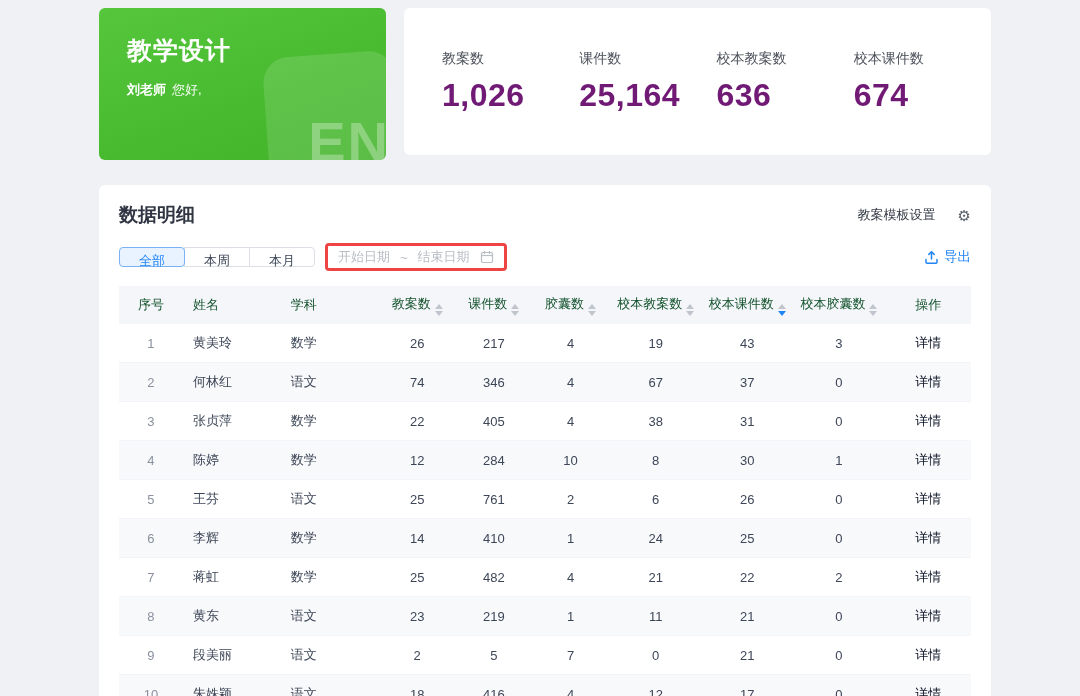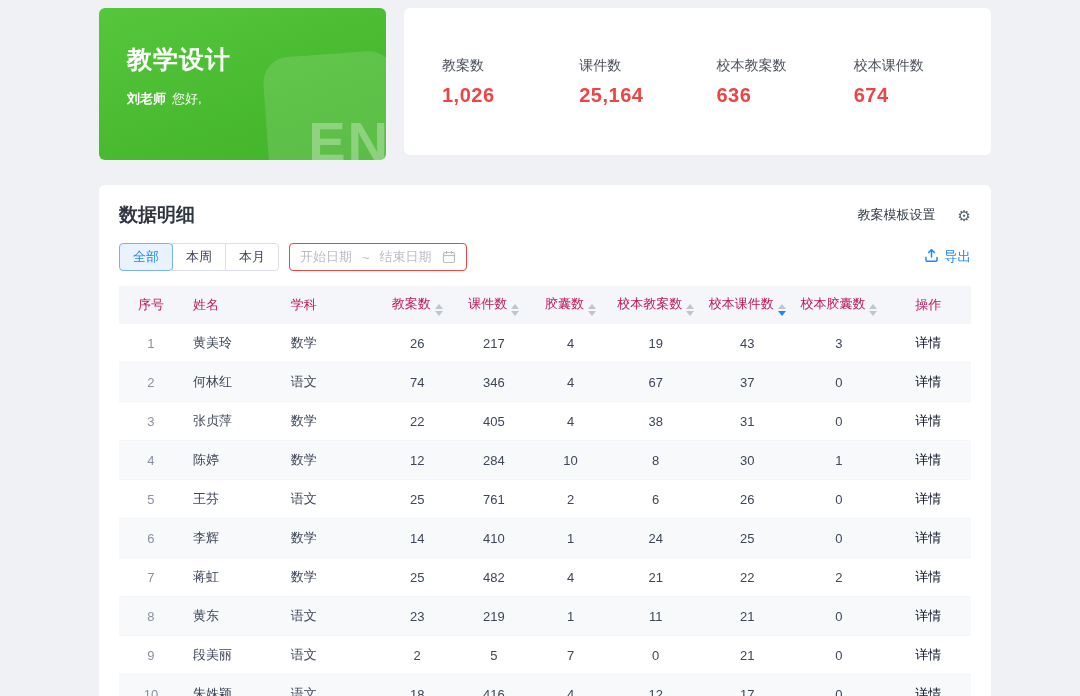--- a/index.html
+++ b/index.html
@@ -13,78 +13,78 @@
 
   
   .top-row{display:flex;gap:18px;margin-bottom:25px;align-items:flex-start;}
 
   .hero{
     position:relative;width:287px;height:152px;box-sizing:border-box;
     border-radius:6px;overflow:hidden;
     background:linear-gradient(160deg,#56c73c 0%,#48ba2f 60%,#43b42b 100%);
     color:#fff;padding:20px 22px 0 28px;
   }
-  .hero-title{font-size:25px;font-weight:bold;letter-spacing:1px;margin:15px 0 14px;}
+  .hero-title{font-size:25px;font-weight:bold;letter-spacing:1px;margin:6px 0 14px;}
   .hero-greet{font-size:13px;margin-bottom:6px;}
   .hero-greet b{font-weight:bold;margin-right:6px;}
   .hero-greet span{opacity:.95;}
   .hero-desc{font-size:12.5px;line-height:1.65;width:262px;opacity:.97;}
   .hero-updated{font-size:11.5px;margin-top:9px;opacity:.9;}
   .wm{position:absolute;right:-18px;bottom:-40px;width:160px;height:150px;pointer-events:none;}
   .wm-box{position:absolute;right:6px;bottom:18px;width:132px;height:128px;border-radius:26px;
     background:rgba(255,255,255,.13);transform:rotate(-4deg);}
   .wm-text{position:absolute;right:14px;bottom:26px;font-size:56px;font-weight:bold;
     color:rgba(255,255,255,.30);letter-spacing:2px;text-align:right;}
 
   .stats{
     flex:1;height:147px;background:#fff;border-radius:6px;
     display:flex;align-items:center;padding-left:38px;box-sizing:border-box;
   }
   .stat{flex:1;}
   .stat-label{font-size:14px;color:#4a4f59;margin-bottom:9px;}
-  .stat-value{font-size:20px;font-weight:bold;color:#ef4444;letter-spacing:.5px;}
+  .stat-value{font-size:32px;font-weight:bold;color:#701a75;letter-spacing:.5px;}
 
   
   .panel{background:#fff;border-radius:6px;padding:17px 20px 20px;min-height:540px;box-sizing:border-box;}
   .panel-head{display:flex;justify-content:space-between;align-items:center;margin-bottom:15px;}
   .panel-title{font-size:19px;font-weight:bold;color:#2f3542;}
   .template-settings{display:flex;align-items:center;gap:22px;font-size:13px;color:#333a45;cursor:pointer;}
   .gear{font-size:15px;color:#57606a;line-height:1;}
 
   .filter-row{display:flex;align-items:center;margin-bottom:15px;}
   .seg-group{display:inline-flex;}
   .seg{
-    height:28px;padding:0 13px;font-size:13px;color:#3d4657;background:#fff;
+    height:20px;padding:0 19px;font-size:13px;color:#3d4657;background:#fff;
     border:1px solid #dcdfe6;margin-left:-1px;cursor:pointer;line-height:26px;
     font-family:inherit;box-sizing:border-box;
   }
   .seg:first-child{border-radius:4px 0 0 4px;margin-left:0;}
   .seg:last-child{border-radius:0 4px 4px 0;}
   .seg.active{color:#2285f6;background:#e9f3ff;border-color:#7ab1f5;position:relative;z-index:1;border-radius:4px;}
   .date-range{
     display:flex;align-items:center;gap:10px;height:28px;box-sizing:border-box;
-    border:1px solid #ef4444;border-radius:4px;padding:0 10px;margin-left:10px;
+    border:3px solid #ef4444;border-radius:4px;padding:0 10px;margin-left:10px;
     font-size:13px;color:#b9bdc4;background:#fff;
   }
   .spacer{flex:1;}
   .search-box{
     display:flex;align-items:center;height:30px;box-sizing:border-box;width:183px;
     border:1px solid #dfe2e8;border-radius:4px;padding:0 9px;background:#fff;margin-right:18px;
   }
   .search-box input{
     flex:1;border:none;outline:none;font-size:13px;color:#333;min-width:0;
     font-family:inherit;background:transparent;
   }
   .search-box input::placeholder{color:#b9bdc4;}
-  .export-btn{display:flex;gap:5px;font-size:13.5px;color:#2285f6;cursor:pointer;background:none;border:none;font-family:inherit;padding:0;}
+  .export-btn{display:flex;align-items:center;gap:5px;font-size:13.5px;color:#2285f6;cursor:pointer;background:none;border:none;font-family:inherit;padding:0;}
 
   
   table{width:100%;border-collapse:collapse;table-layout:fixed;}
   th{
-    background:#f4f6fa;height:38px;font-size:13px;font-weight:500;color:#be185d;
+    background:#f4f6fa;height:38px;font-size:13px;font-weight:500;color:#14532d;
     text-align:center;padding:0 4px;white-space:nowrap;
   }
   td{
     height:38px;font-size:13px;color:#3d4657;text-align:center;padding:0 4px;
     border-bottom:1px solid #f4f5f8;white-space:nowrap;
   }
   tbody tr:nth-child(even) td{background:#f8f9fb;}
   th:nth-child(2),td:nth-child(2),th:nth-child(3),td:nth-child(3){text-align:left;padding-left:10px;}
   td.idx{color:#8a919f;}
   a.detail{color:#0f172a;text-decoration:none;cursor:pointer;}

